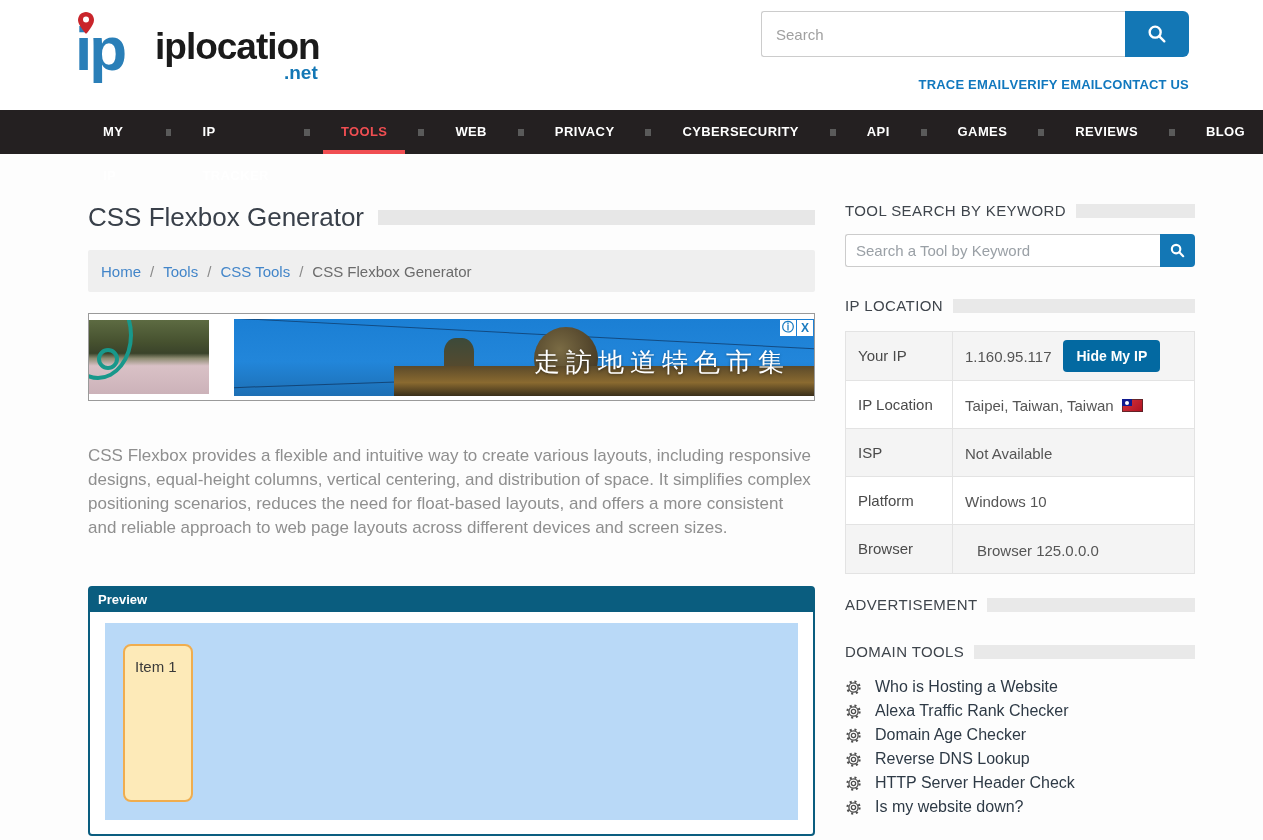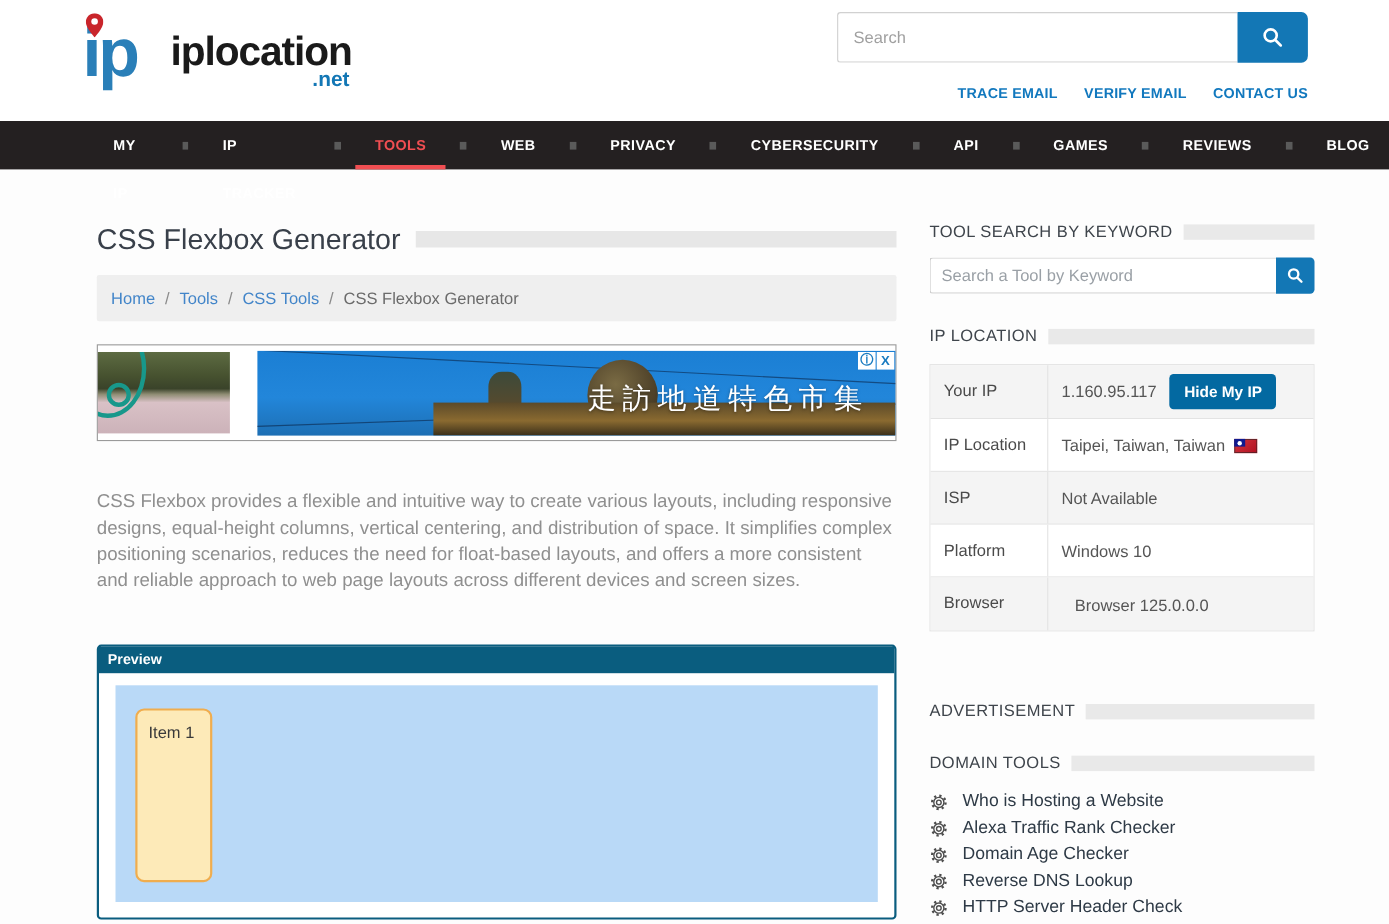--- a/index.html
+++ b/index.html
@@ -16,21 +16,21 @@
   .logo-main { font-size:37px; font-weight:bold; color:#1a1a1a; letter-spacing:-1px; }
   .logo-tld { position:absolute; right:2px; bottom:-16px; font-size:19px; font-weight:bold; color:#1377b5; }
 
   .header-right { width:428px; margin:11px 74px 0 0; }
   .search-row { display:flex; height:46px;border-radius:15px; }
   .search-row input { flex:1; border:1px solid #ccc; border-right:none; border-radius:3px 0 0 3px;
     font-size:15px; padding:0 14px; color:#444; outline:none; }
   .search-row input::placeholder { color:#a0a0a0; }
   .search-btn { width:64px; background:#1377b5; border:none; border-radius:0 6px 6px 0;
     display:flex; align-items:center; justify-content:center; cursor:pointer; }
-  .top-links { display:flex; justify-content:flex-end; gap:24px; margin-top:20px; }
+  .top-links { display:flex; justify-content:flex-end; margin-top:20px; }
   .top-links a { font-size:13px; font-weight:bold; color:#1178be; text-decoration:none; letter-spacing:.2px; }
 
   
   .main-nav { height:44px; background:#242021; display:flex; align-items:center; padding-left:85px; }
   .nav-item { position:relative; height:44px; line-height:44px; padding:0 18px; color:#fff;
     font-size:13px; font-weight:bold; letter-spacing:.4px; text-decoration:none; }
   .nav-item.active { color:#f04e52; }
   .nav-item.active::after { content:""; position:absolute; left:0; right:0; bottom:0; height:4px; background:#f04e52; }
   .nav-sep { width:7px; height:7px; background:#5a5a5a; margin:0 13px; }
 
@@ -88,21 +88,21 @@
 
   
   .sb-heading { display:flex; align-items:center; font-size:15px; color:#3f454c; letter-spacing:.4px; }
   .sb-heading .bar { flex:1; height:14px; background:#e9e9e9; margin-left:10px; }
   .tool-search { display:flex; height:33px; margin-top:15px; }
   .tool-search input { flex:1; border:1px solid #ccc; border-radius:3px 0 0 3px; border-right:none;
     font-size:15px; padding:0 10px; color:#444; outline:none; }
   .tool-search input::placeholder { color:#9aa0a6; }
   .tool-search button { width:35px; background:#1377b5; border:none; border-radius:0 4px 4px 0;
     display:flex; align-items:center; justify-content:center; cursor:pointer; }
-  .mt30 { margin-top:30px; } .mt46 { margin-top:64px; }
+  .mt30 { margin-top:30px; } .mt46 { margin-top:22px; }
 
   .ip-table { margin-top:17px; border:1px solid #e3e3e3; }
   .ip-row { display:flex; min-height:48px; border-bottom:1px solid #e3e3e3; background:#fff; }
   .ip-row:last-child { border-bottom:none;gap:12px; }
   .ip-row:nth-child(odd) { background:#f4f4f4; }
   .ip-label { width:107px; padding:15px 0 0 12px; font-size:15px; color:#4a4a4a; border-right:1px solid #e3e3e3; }
   .ip-value { flex:1; padding:15px 0 13px 12px; font-size:15px; color:#555; display:flex; align-items:center; gap:8px; }
   .ip-row:first-child .ip-value { padding-top:8px; padding-bottom:8px; }
   .hide-ip-btn { background:#0369a1; color:#fff; font-size:14px; font-weight:bold; border:none;
     border-radius:4px; padding:8px 13px; margin-left:4px; cursor:pointer; font-family:"Liberation Sans",sans-serif; }

